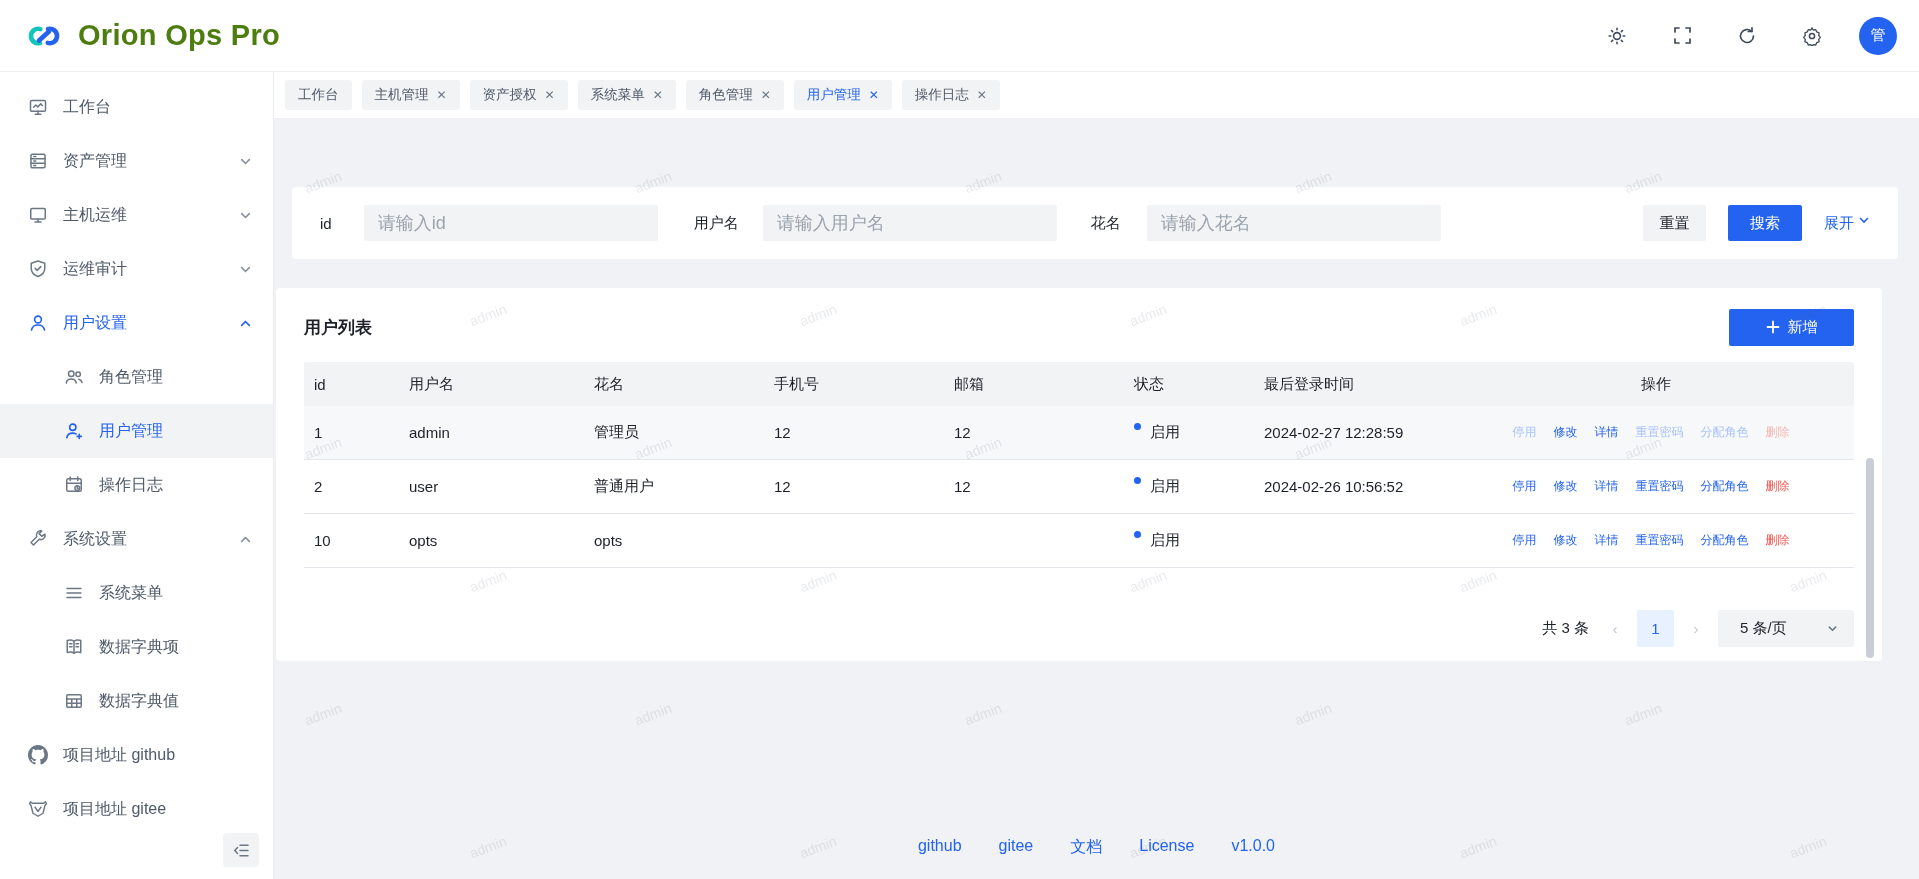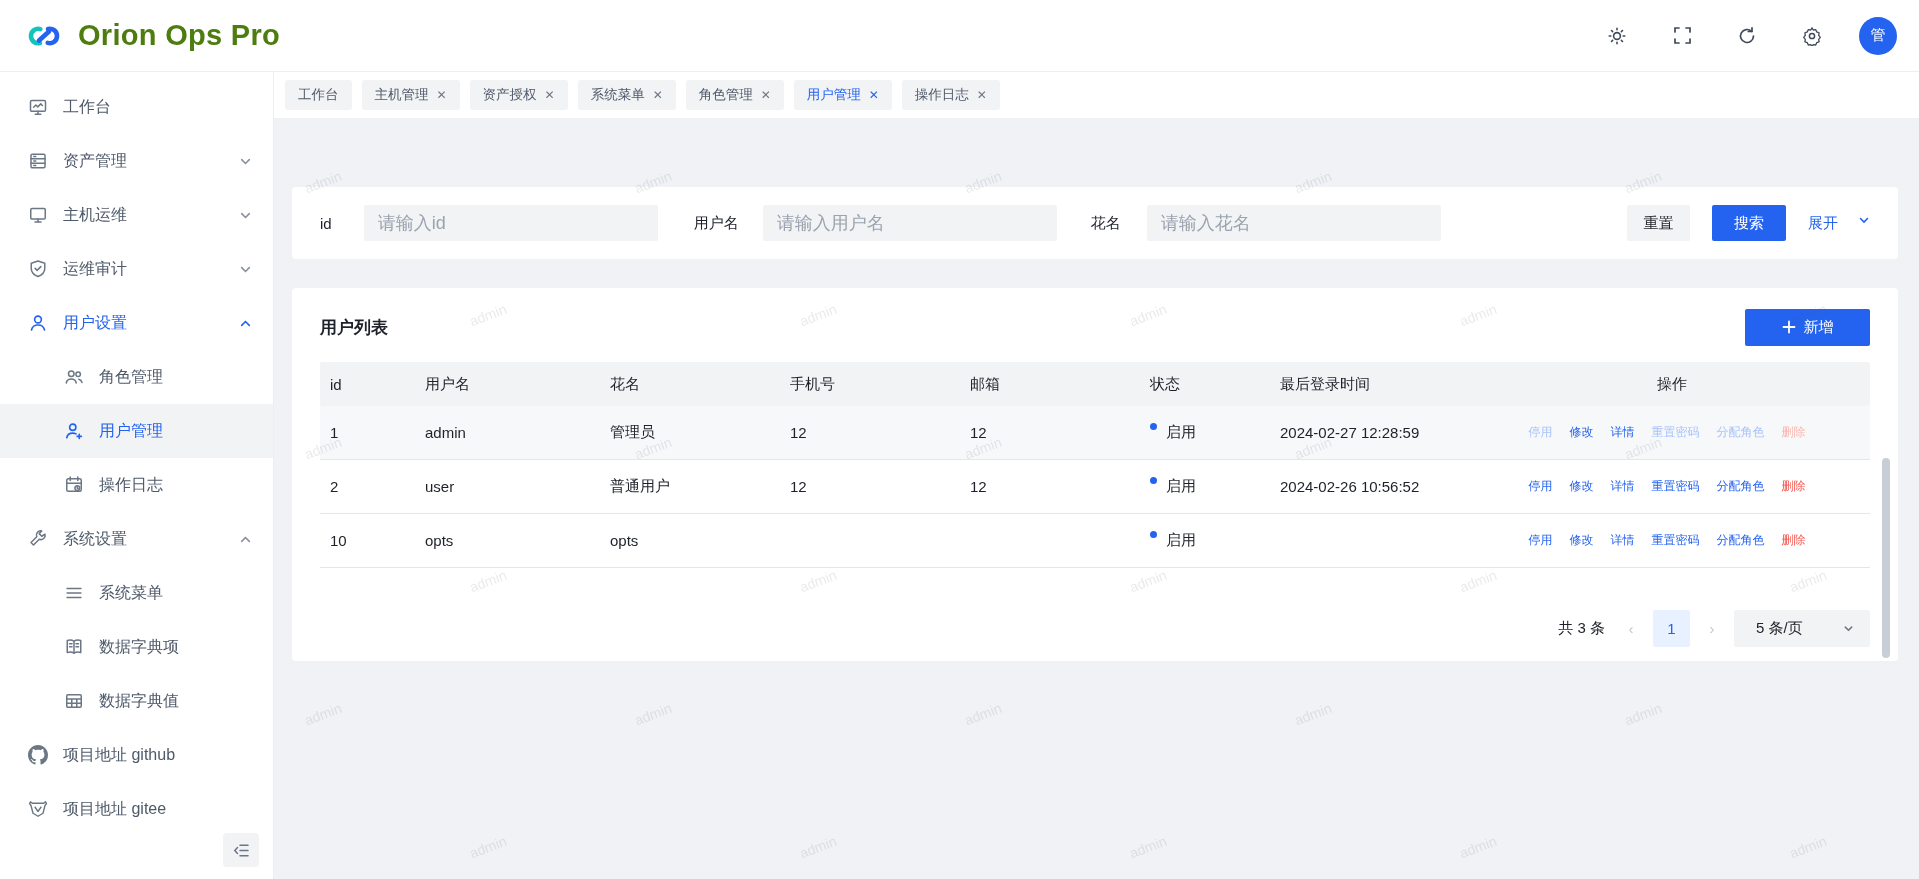--- a/index.html
+++ b/index.html
@@ -58,24 +58,24 @@
 
   .card{position:absolute;background:#fff;border-radius:4px;}
   .search-card{left:18px;top:68px;width:1606px;height:72px;display:flex;align-items:center;padding:0 28px;}
   .s-field{display:flex;align-items:center;}
   .s-label{font-size:15px;color:var(--text-dark);}
   .s-input{height:36px;width:294px;background:var(--fill-gray);border:none;border-radius:2px;padding:0 14px;font-size:18px;color:var(--text-dark);font-family:inherit;outline:none;}
   .s-input::placeholder{color:#9aa3af;}
   .btn{height:36px;border:none;border-radius:2px;font-size:15px;font-family:inherit;cursor:pointer;display:inline-flex;align-items:center;justify-content:center;}
   .btn-plain{background:var(--fill-gray);color:var(--text-dark);width:63px;}
   .btn-primary{background:var(--primary);color:#fff;width:74px;}
-  .expand-link{color:var(--primary);font-size:15px;display:inline-flex;gap:20px;cursor:pointer;}
-
-  
-  .table-card{left:18px;top:169px;width:1606px;height:373px;padding:0 28px;}
+  .expand-link{color:var(--primary);font-size:15px;display:inline-flex;gap:4px;cursor:pointer;}
+
+  
+  .table-card{left:2px;top:169px;width:1606px;height:373px;padding:0 28px;}
   .tc-head{display:flex;align-items:center;justify-content:space-between;height:74px;padding-top:4px;}
   .tc-title{font-size:17px;font-weight:700;color:var(--text-dark);}
   .btn-add{width:125px;height:37px;font-size:15px;gap:8px;background:var(--primary);color:#fff;border-radius:2px;}
   .grid-row{display:grid;grid-template-columns:95px 185px 180px 180px 180px 130px 220px 1fr;align-items:center;}
   .t-header{background:var(--fill-gray);height:44px;font-size:15px;color:var(--text-dark);border-radius:2px;}
   .t-cell{padding-left:10px;font-size:15px;color:var(--text-dark);overflow:hidden;white-space:nowrap;}
   .t-row{height:54px;border-bottom:1px solid var(--border);background:#fff;}
   .t-row.hl{background:#f7f8fa;}
   .col-actions{display:flex;justify-content:center;gap:17px;padding-right:26px;}
   .t-header .col-actions-h{text-align:center;padding-right:26px;}
@@ -493,14 +493,24 @@
         <span class="pg-arrow">›</span>
         <span class="pg-size">
           <span>5 条/页</span>
           <svg class="chev" viewBox="0 0 12 12" fill="none" stroke="currentColor" stroke-width="1.6" stroke-linecap="round">
               <path d="M2.5 4.5 6 8l3.5-3.5"></path>
             </svg>
         </span>
       </div>
     </div>
 
+    <div class="footer">
+      <div class="footer-links" id="footer-links">
+          <a>github</a>
+          <a>gitee</a>
+          <a>文档</a>
+          <a>License</a>
+          <a>v1.0.0</a>
+        </div>
+
+    </div>
   </div>
 </div>
 
 </body></html>

